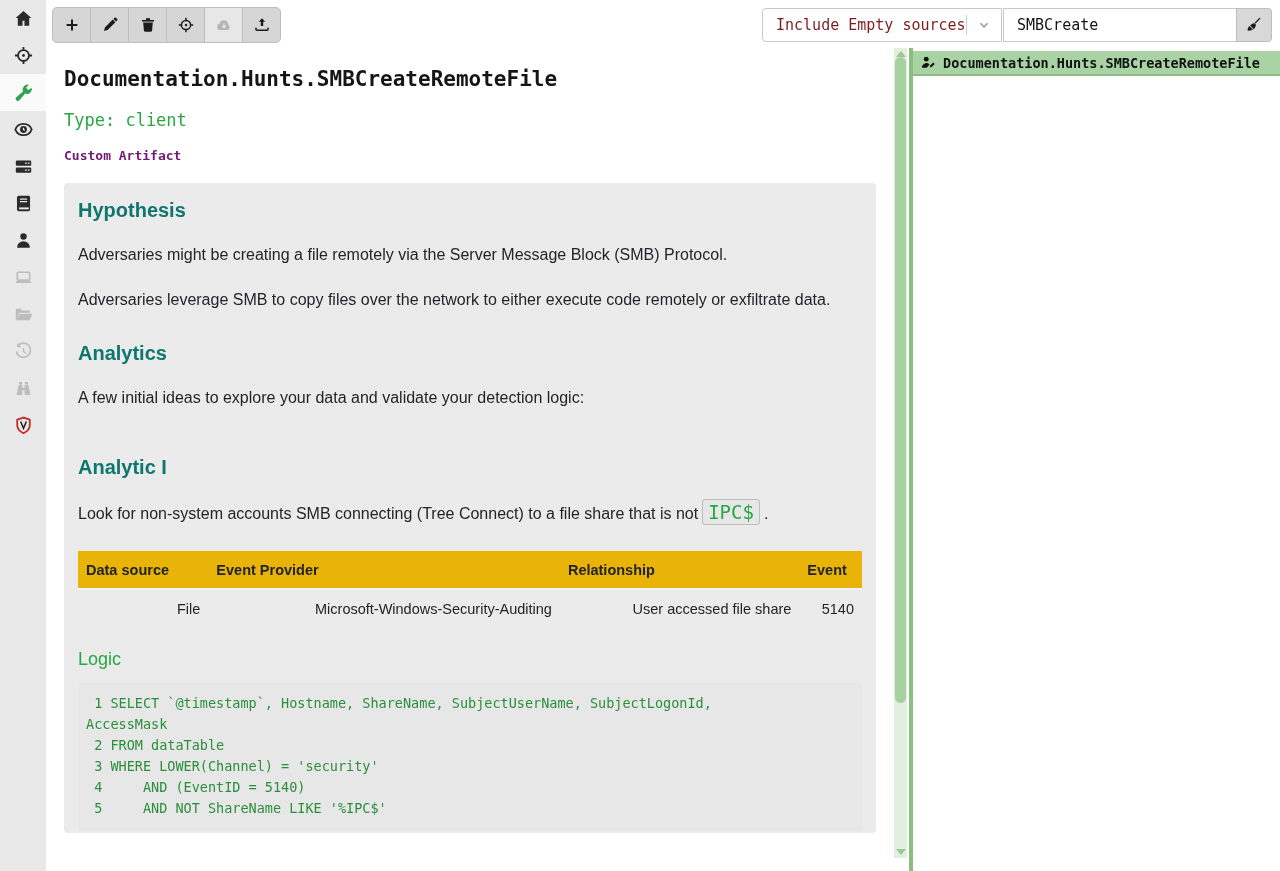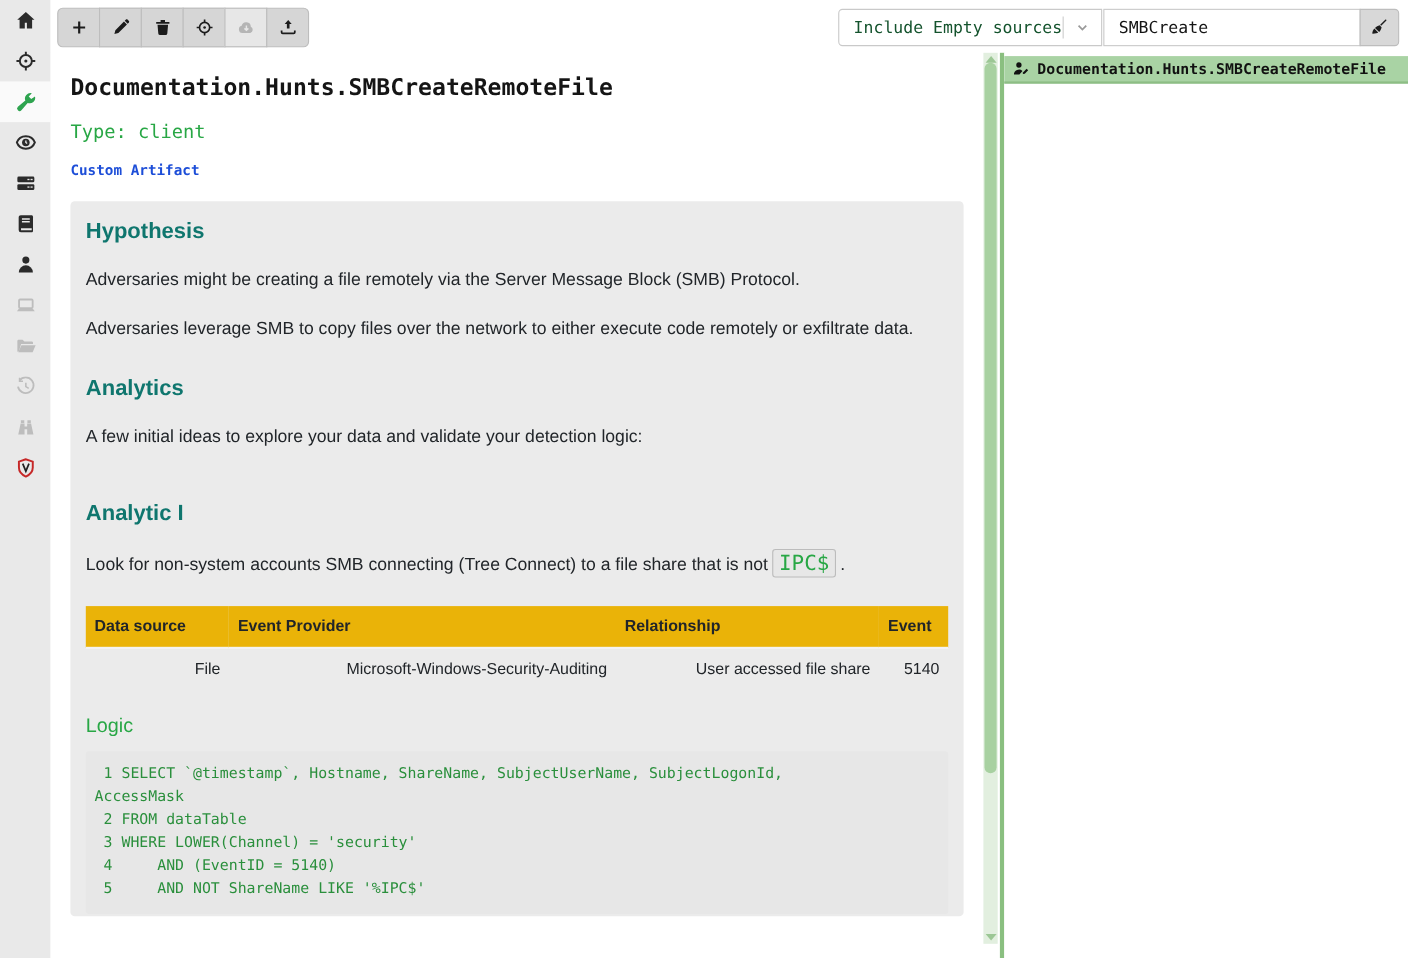--- a/index.html
+++ b/index.html
@@ -21,21 +21,21 @@
   .tb-btn{width:39px;height:36px;background:#d6d6d6;border:1px solid #bdbdbd;
     margin-left:-1px;display:flex;align-items:center;justify-content:center;
     color:#1c1c1c;padding:0;cursor:pointer;}
   .tb-btn:first-child{border-radius:5px 0 0 5px;margin-left:0;}
   .tb-btn:last-child{border-radius:0 5px 5px 0;}
   .tb-btn.disabled{background:#e7e7e7;color:#b5b5b5;}
   .tb-btn svg{width:16px;height:16px;}
 
   .top-right{position:absolute;right:8px;top:8px;height:34px;display:flex;align-items:stretch;}
   .src-select{width:240px;background:#fff;border:1px solid #c9c9c9;border-radius:4px 0 0 4px;
-    display:flex;align-items:center;font-size:15px;color:#14532d;padding-left:13px;
+    display:flex;align-items:center;font-size:15px;color:#7f1d1d;padding-left:13px;
     box-sizing:border-box;cursor:pointer;}
   .src-select .lbl{flex:1;}
   .vdiv{width:1px;height:20px;background:#ccc;align-self:center;}
   .chev{width:34px;display:flex;align-items:center;justify-content:center;color:#9a9a9a;}
   .chev svg{width:14px;height:14px;}
   .search-input{width:234px;height:34px;border:1px solid #c9c9c9;margin-left:1px;
     font-family:"DejaVu Sans Mono",monospace;font-size:15px;color:#141414;
     padding:0 0 0 13px;box-sizing:border-box;outline:none;}
   .broom-btn{width:36px;background:#d8d8d8;border:1px solid #bdbdbd;margin-left:-1px;
     border-radius:0 4px 4px 0;display:flex;align-items:center;justify-content:center;
@@ -43,21 +43,21 @@
   .broom-btn svg{width:16px;height:16px;}
 
   
   .main{position:absolute;left:46px;top:48px;width:848px;height:823px;background:#fff;
     padding:18px 0 0 18px;box-sizing:border-box;overflow:hidden;}
   .art-title{font-family:"DejaVu Sans Mono",monospace;font-size:21px;font-weight:bold;
     color:#151515;line-height:26px;}
   .art-type{margin-top:18px;font-family:"DejaVu Sans Mono",monospace;font-size:17px;
     color:#28a745;}
   .art-custom{margin-top:18px;font-family:"DejaVu Sans Mono",monospace;font-size:13px;
-    font-weight:bold;color:#1d4ed8;}
+    font-weight:bold;color:#701a75;}
   .card{margin-top:20px;width:812px;background:#ebebeb;border-radius:4px;
     padding:2px 14px;box-sizing:border-box;color:#212529;}
   .card h3{font-size:20px;font-weight:600;margin:30px 0 0;color:#0f766e;}
   .card h3.first{margin-top:14px;}
   .card h3.analytic{margin-top:46px;}
   .card p{font-size:16px;margin:21px 0 0;line-height:24px;}
   .inline-code{font-family:"DejaVu Sans Mono",monospace;font-size:19px;color:#28a745;
     background:#e7e7e7;border:1px solid #bcbcbc;border-radius:3px;padding:1px 5px;margin:0 4px;}
   .doc-table{margin-top:25px;width:784px;border-collapse:collapse;table-layout:fixed;
     font-size:14.5px;color:#212529;}

